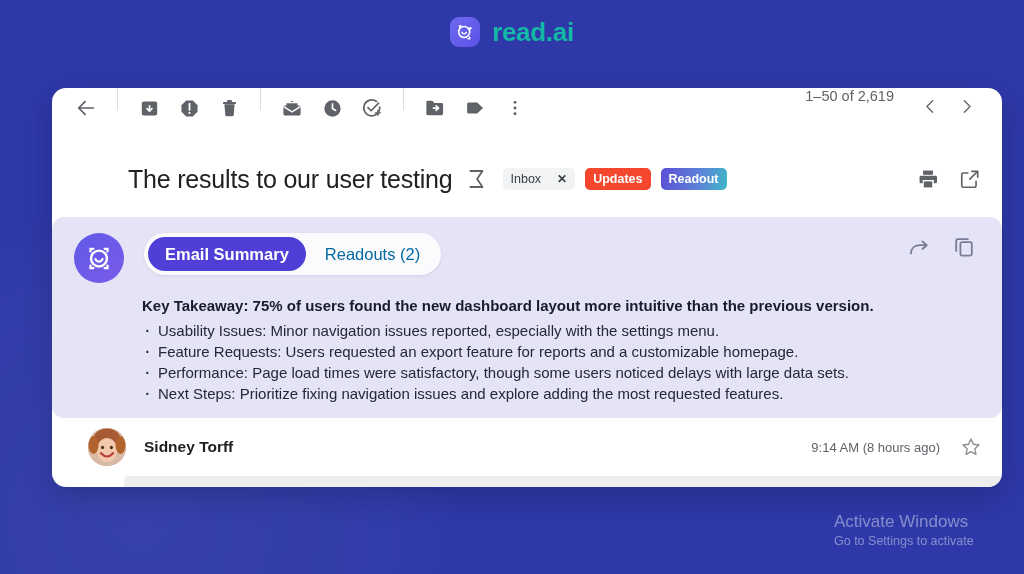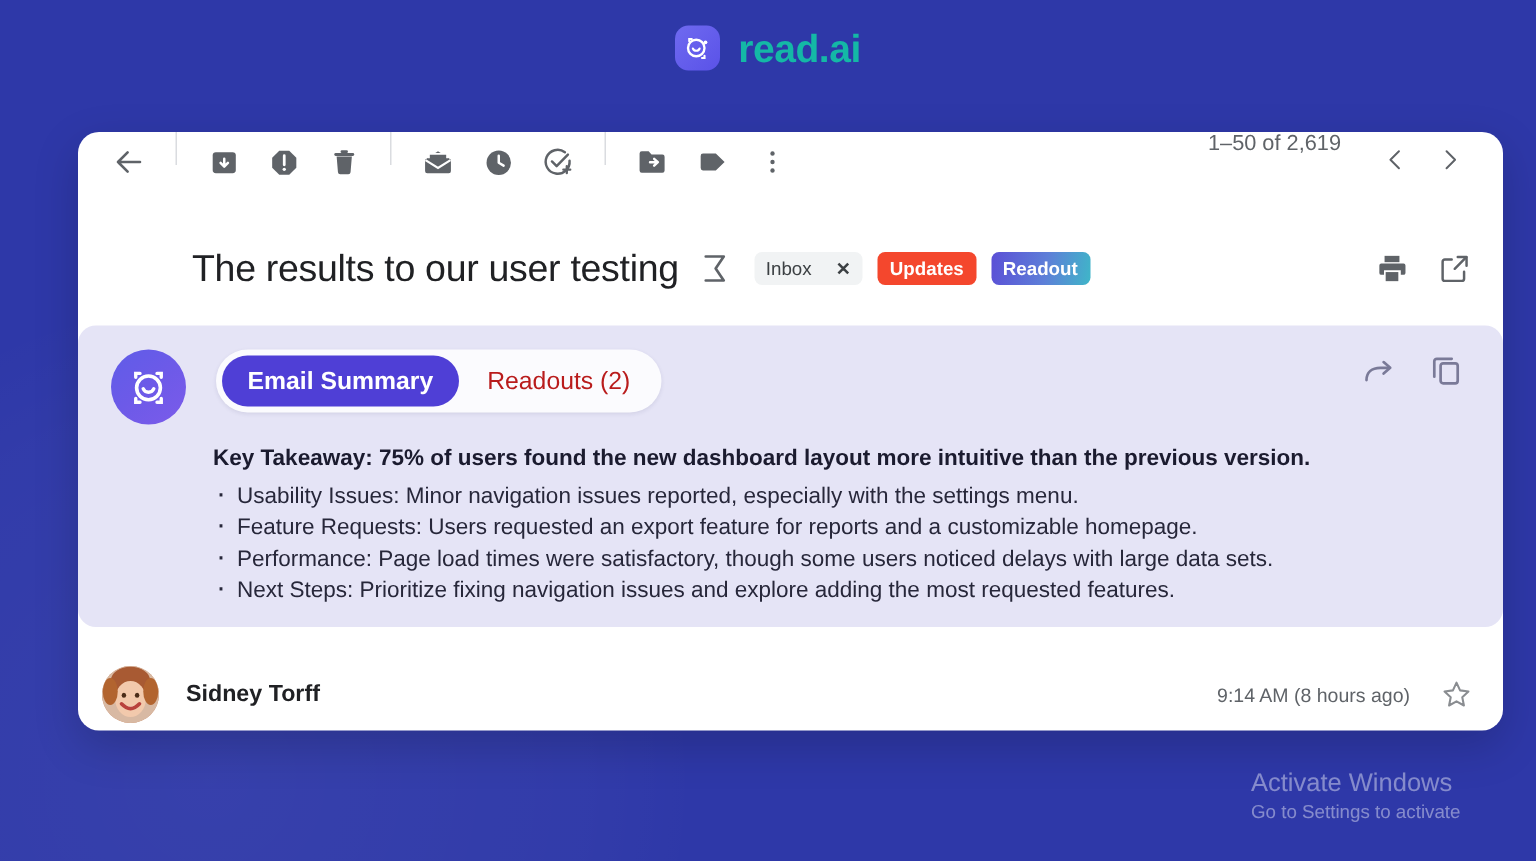--- a/index.html
+++ b/index.html
@@ -190,21 +190,21 @@
     gap: 2px;
     height: 42px;
     box-shadow: 0 1px 3px rgba(40,40,90,0.10);
   }
   .tab {
     height: 34px;
     display: flex; align-items: center;
     padding: 0 17px;
     border-radius: 18px;
     font-size: 16.5px;
-    color: #b91c1c;
+    color: #0369a1;
     cursor: pointer;
     white-space: nowrap;
   }
   .tab.active {
     background: #4f3fd6;
     color: #ffffff;
     font-weight: bold;
   }
   .sp-actions {
     margin-left: auto;
@@ -239,22 +239,23 @@
     top: -1px;
     font-size: 20px;
     line-height: 21px;
     color: #27273a;
   }
 
   
   .sender-row {
     display: flex;
     align-items: center;
-    padding: 26px 18px 0 16px;
+    padding: 10px 18px 0 16px;
     position: relative;
+    margin-left: 20px;
   }
   .sender-avatar {
     width: 38px; height: 38px;
     border-radius: 50%;
     overflow: hidden;
     flex: none;
     background: #c98a66;
   }
   .sender-name {
     margin-left: 18px;

